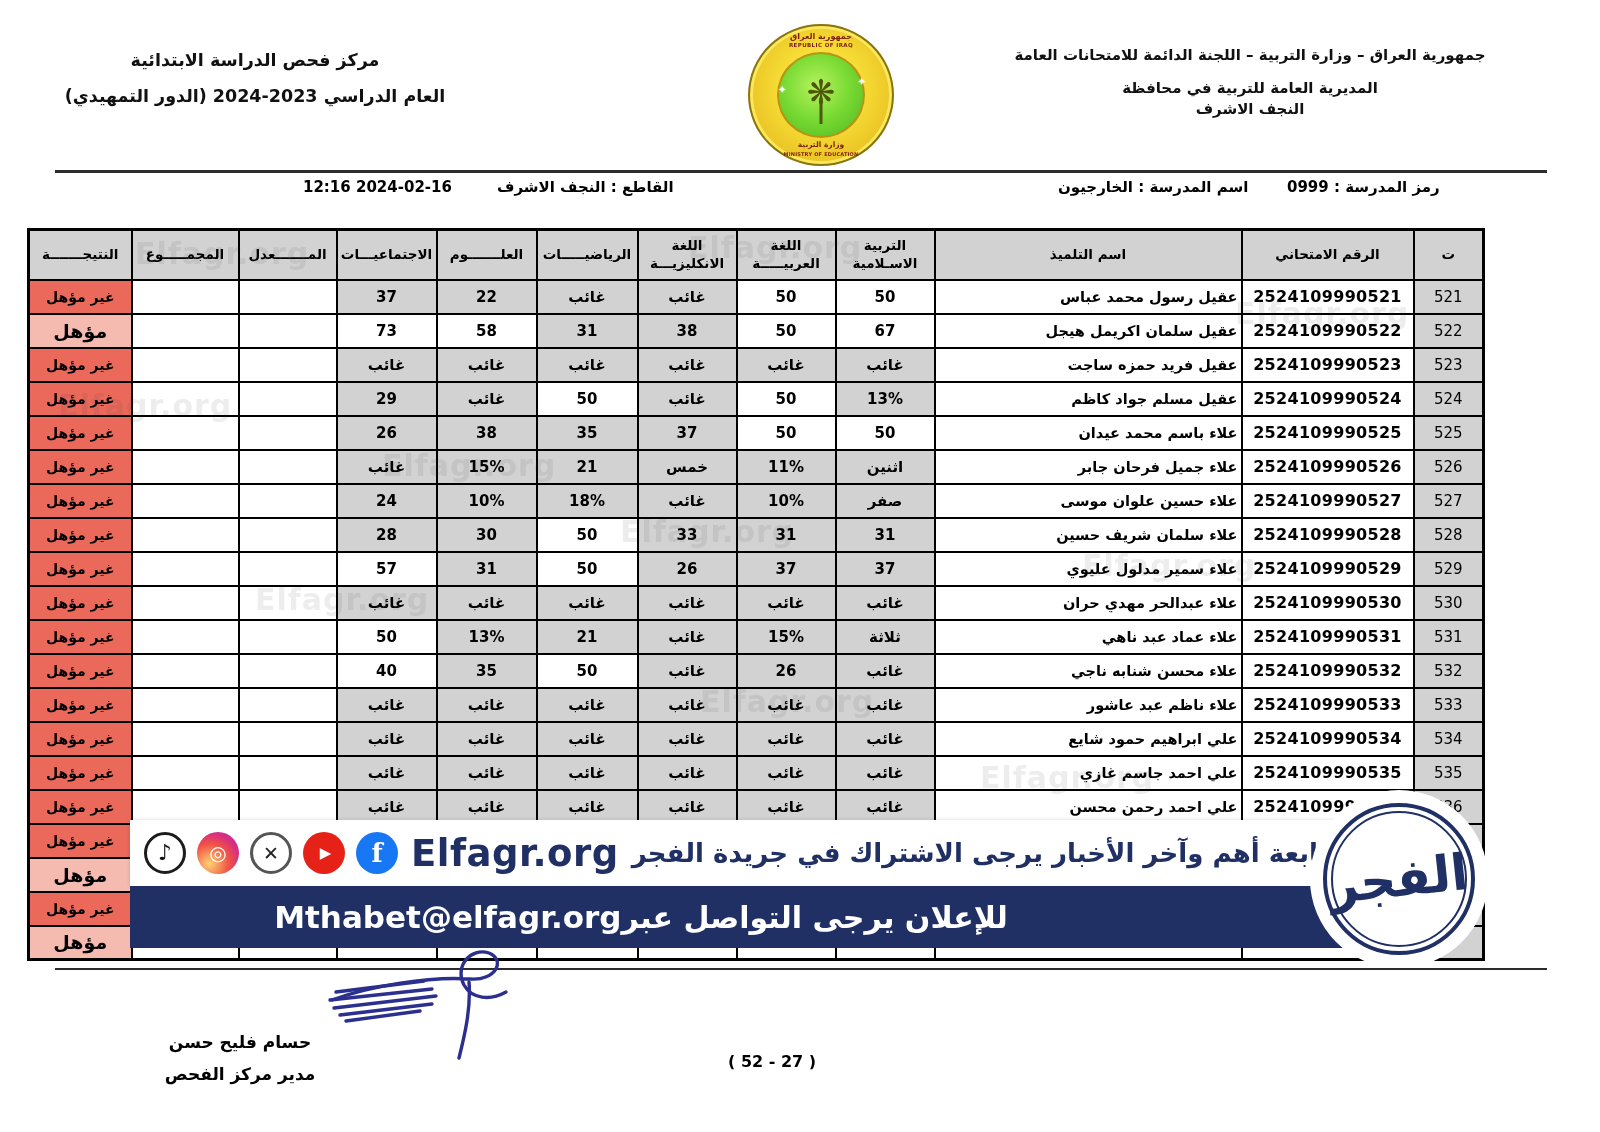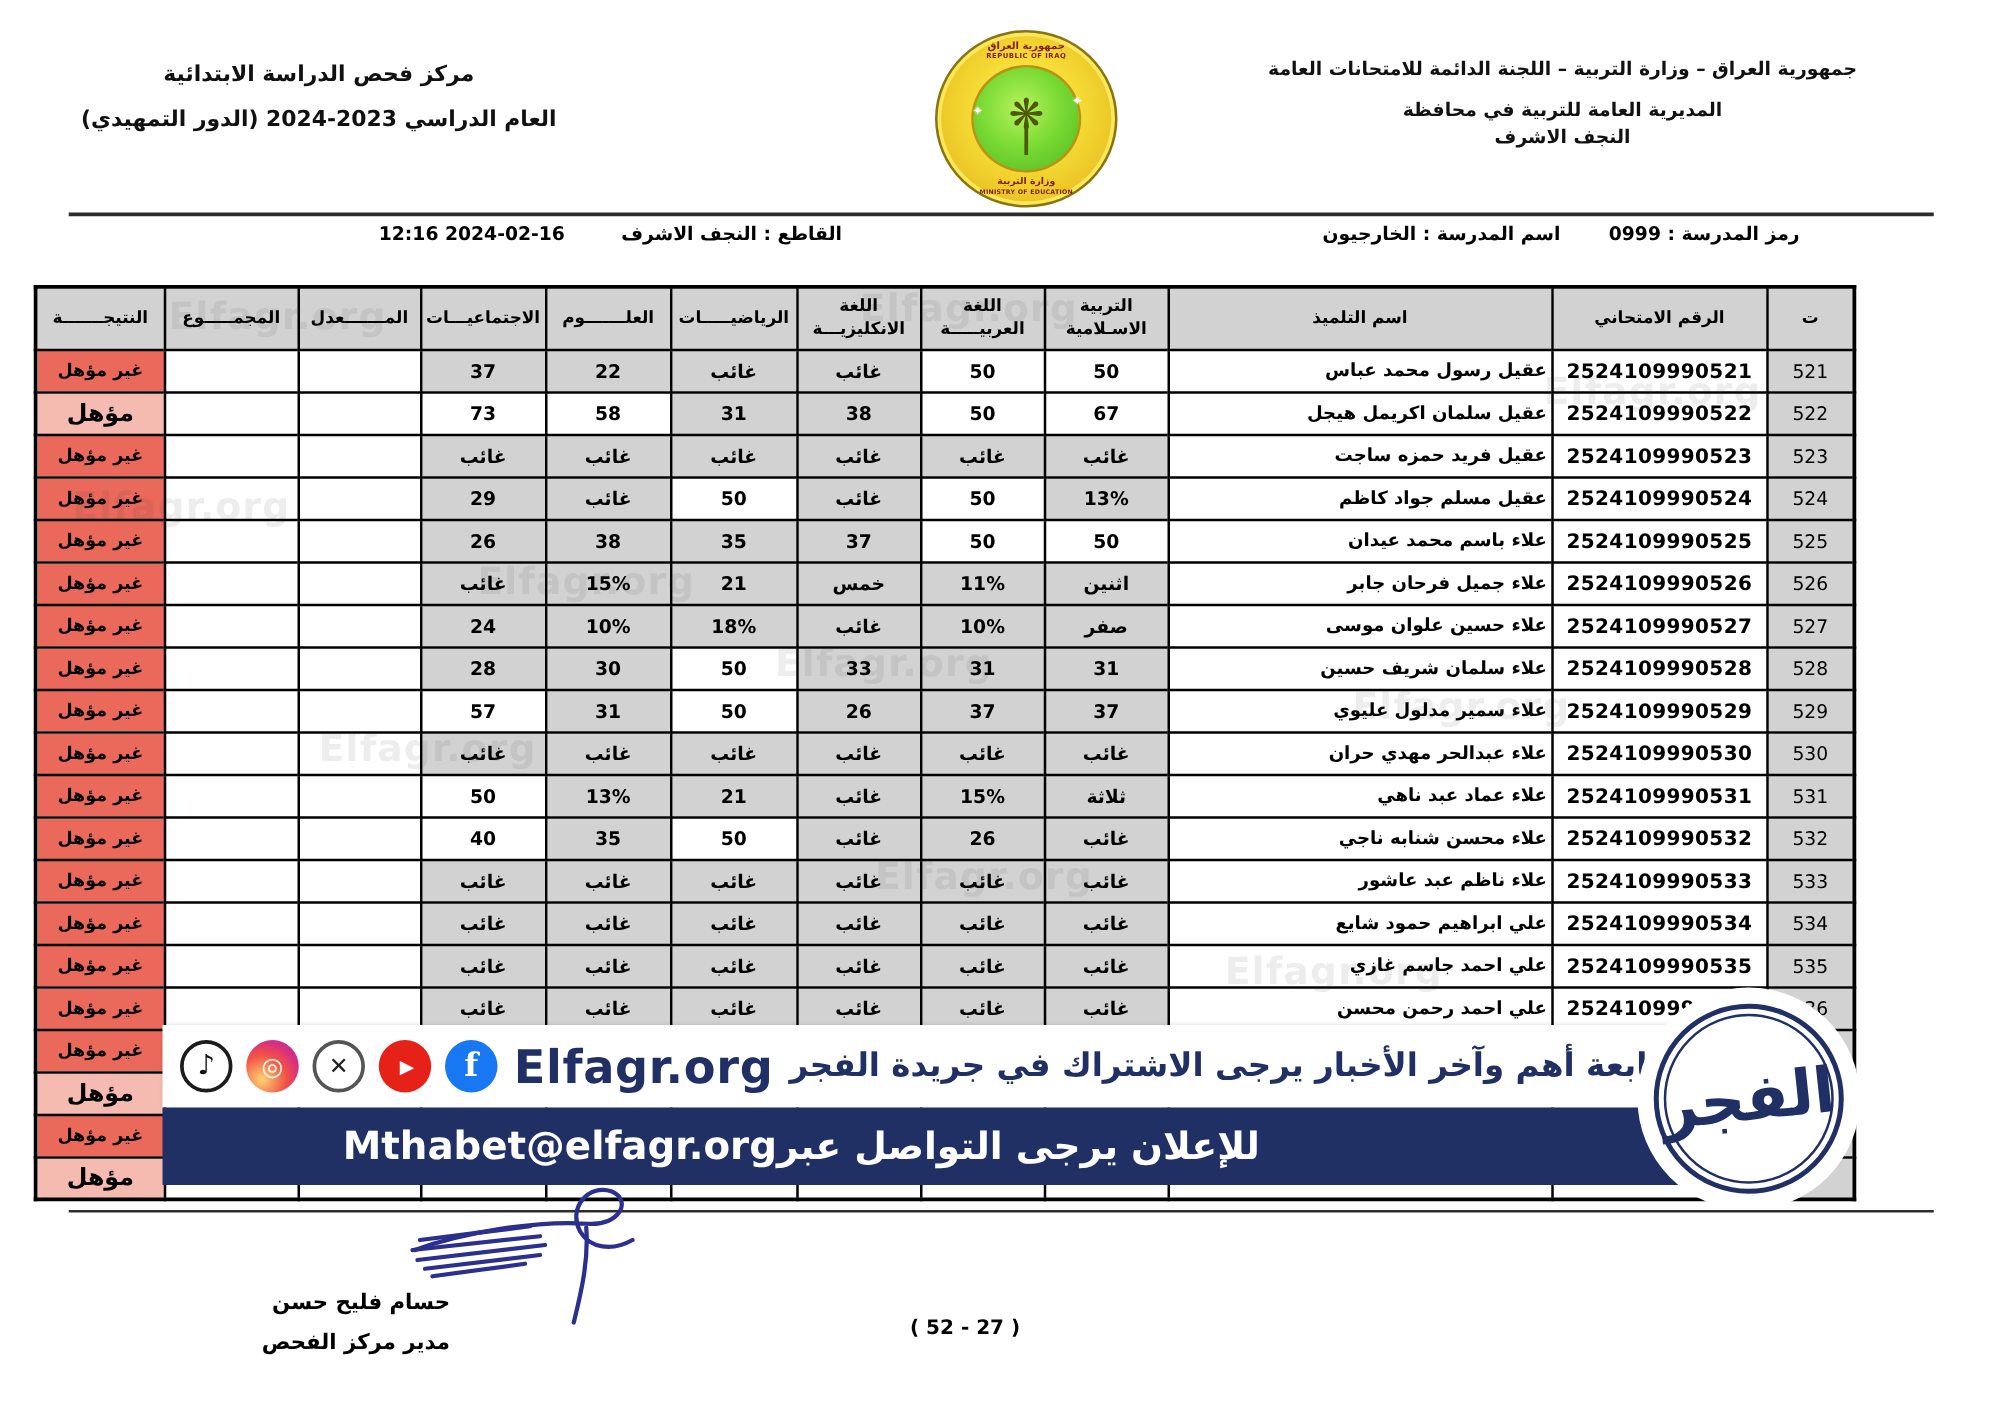--- a/index.html
+++ b/index.html
@@ -77,21 +77,21 @@
   .stamp { position:absolute; left:1310px; top:790px; width:178px; height:178px; border-radius:50%;
            background:#ffffff; z-index:11; display:flex; align-items:center; justify-content:center; }
   .stamp .ring { width:152px; height:152px; border-radius:50%; border:4px solid #203064;
                  display:flex; align-items:center; justify-content:center; }
   .stamp .ring2 { width:136px; height:136px; border-radius:50%; border:2px solid #203064;
                   display:flex; align-items:center; justify-content:center; }
   .stamp .cal { color:#203064; font-weight:bold; font-size:50px; direction:rtl; transform:rotate(-6deg); }
 
   
   .signature { position:absolute; left:318px; top:940px; z-index:12; }
-  .sig-name, .sig-title { position:absolute; left:120px; width:240px; font-weight:bold; font-size:17px; direction:rtl; }
+  .sig-name, .sig-title { position:absolute; left:120px; width:240px; text-align:center; font-weight:bold; font-size:17px; direction:rtl; }
   .sig-name { top:1032px; }
   .sig-title { top:1064px; }
   .page-no { position:absolute; left:728px; top:1052px; font-size:16px; font-weight:bold; direction:ltr; }
 </style>
 </head>
 <body>
 
 <div class="page">
 
   <div class="hdr-block hdr-right">

